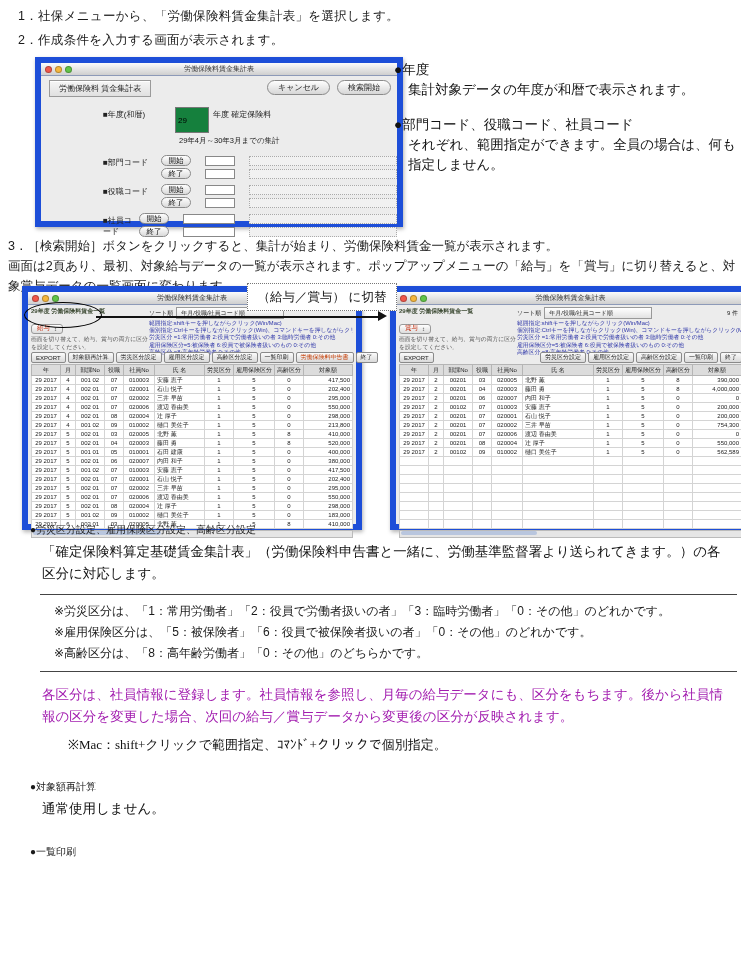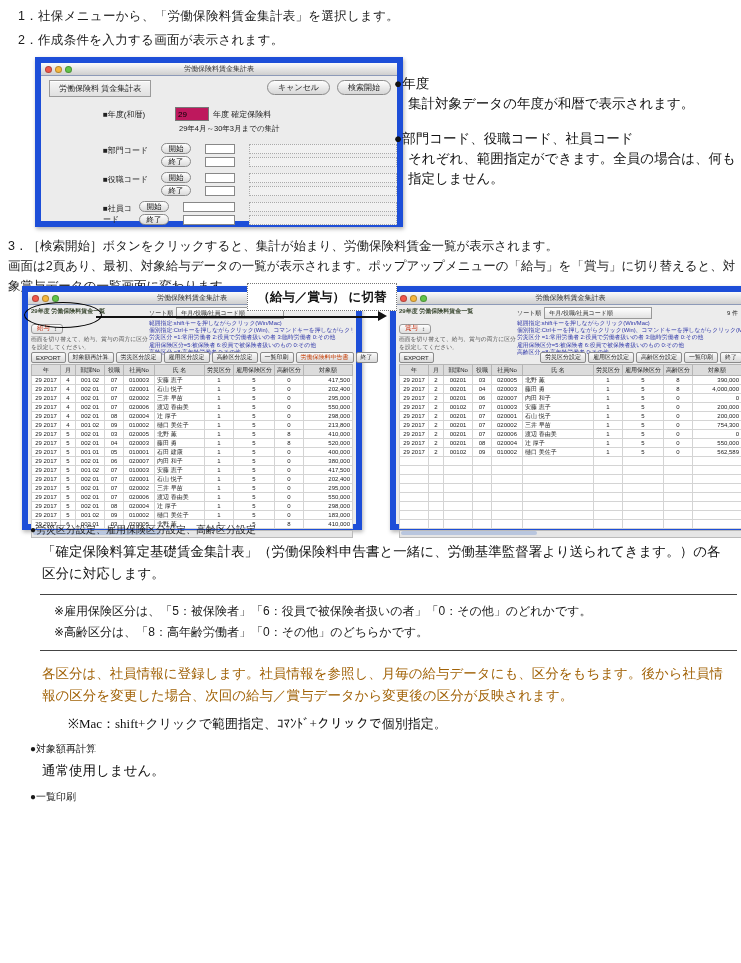--- a/index.html
+++ b/index.html
@@ -28,34 +28,34 @@
   .dialog-win{left:35px;top:57px;width:356px;height:158px;}
   .dlg-top{display:flex;justify-content:space-between;align-items:flex-start;padding:4px 6px 0 8px;}
   .dlg-tab{border:1px solid #9a9a9a;background:linear-gradient(#f6f6f6,#e0e0e0);padding:2px 9px;
            font-size:8px;color:#222;box-shadow:0 1px 0 #fff inset;}
   .dlg-actions{display:flex;}
   .mac-btn{font-family:inherit;font-size:8px;padding:1px 10px;margin-left:7px;border:1px solid #8a8a8a;
            border-radius:8px;background:linear-gradient(#fefefe,#d6d6d6);color:#222;cursor:pointer;}
   .fields{padding:10px 0 0 62px;font-size:8px;color:#222;}
   .frow{display:flex;align-items:flex-start;margin-bottom:3px;}
   .flabel{width:72px;padding-top:2px;}
-  .yinput{width:34px;height:14px;border:1px solid #777;font-size:8px;padding:0 2px;background:#be185d;box-sizing:border-box;}
+  .yinput{width:34px;height:14px;border:1px solid #777;font-size:8px;padding:12px 2px;background:#15803d;box-sizing:border-box;}
   .ysuffix{margin-left:4px;padding-top:2px;}
   .fnote{margin:0 0 9px 76px;font-size:7.5px;color:#222;}
   .range{display:flex;flex-direction:column;gap:2px;}
   .rrow{display:flex;align-items:center;gap:14px;}
   .rbtn{font-family:inherit;font-size:7.5px;width:30px;height:11px;line-height:9px;border:1px solid #8a8a8a;
         border-radius:6px;background:linear-gradient(#fefefe,#dadada);padding:0;cursor:pointer;}
   .code{width:30px;height:10px;border:1px solid #888;background:#fff;box-sizing:border-box;}
   .code.wide{width:52px;}
   .longbox{width:148px;height:10px;border:1px dotted #aaa;background:#f1f1f1;box-sizing:border-box;}
 
   
   .top-bullets{position:absolute;left:394px;top:60px;width:344px;font-size:13.5px;line-height:1.5;color:#111;}
-  .tb-title{margin-top:14px;}
+  .tb-title{margin-top:0;}
   .tb-body{margin:0 0 14px 14px;}
 
   
   .figure2{position:absolute;left:0;top:283px;width:741px;height:240px;}
   .shot-left{left:22px;top:3px;width:328px;height:232px;}
   .shot-right{left:390px;top:3px;width:349px;height:232px;}
   .shot-head{display:flex;padding:2px 3px 0 3px;height:46px;box-sizing:border-box;}
   .sh-left{width:118px;flex:none;}
   .sh-sub{font-size:6px;font-weight:bold;color:#3c4a33;white-space:nowrap;}
   .popup{margin-top:2px;font-family:inherit;font-size:6.5px;color:#c22200;border:1px solid #999;border-radius:3px;
@@ -90,38 +90,38 @@
   .shot-table th:nth-child(7),.shot-table td:nth-child(7){width:26px;}
   .shot-table th:nth-child(8),.shot-table td:nth-child(8){width:38px;}
   .shot-table th:nth-child(9),.shot-table td:nth-child(9){width:26px;}
   .shot-table th:nth-child(10),.shot-table td:nth-child(10){width:46px;}
   .hscroll{height:6px;background:#e6e6e6;border:1px solid #bbb;margin:1px 3px;position:relative;}
   .hthumb{position:absolute;left:1px;top:0;width:40%;height:4px;background:#b9c6de;border-radius:2px;}
 
   
   .switch-note{position:absolute;left:247px;top:0;width:148px;height:26px;border:1.5px dotted #777;
                background:#fff;font-family:"Liberation Sans","DejaVu Sans",sans-serif;font-size:12.5px;
-               display:flex;align-items:center;justify-content:center;z-index:5;color:#111;font-weight:bold;}
+               display:flex;align-items:center;justify-content:center;z-index:5;color:#111;}
   .arrow-line{position:absolute;left:96px;top:33px;width:284px;border-top:2px solid #111;z-index:6;}
   .arrow-head{position:absolute;left:378px;top:28px;width:0;height:0;border-left:9px solid #111;
               border-top:5px solid transparent;border-bottom:5px solid transparent;z-index:6;}
   .ellipse{position:absolute;left:24px;top:19px;width:76px;height:24px;border:1.6px solid #000;
            border-radius:50%;z-index:6;pointer-events:none;}
 
   
   .lower{position:absolute;left:0;top:523px;width:741px;}
   .sec-title{font-family:"Liberation Sans","DejaVu Sans",sans-serif;font-size:10px;color:#1a1a1a;
              margin:0 0 4px 30px;}
   .sec-body{font-size:13.5px;line-height:1.6;color:#111;margin:0 14px 0 42px;}
   .notesbox{margin:10px 0 12px 40px;width:697px;border-top:1.5px solid #444;border-bottom:1.5px solid #444;
             padding:6px 0 7px 14px;box-sizing:border-box;
             font-family:"Liberation Sans","DejaVu Sans",sans-serif;font-size:12px;line-height:1.75;color:#1a1a1a;}
-  .para{font-size:13.5px;line-height:1.65;color:#a16207;margin:10px 8px 0 42px;}
+  .para{font-size:13.5px;line-height:1.65;color:#a21caf;margin:10px 8px 0 42px;}
   .osnote{font-size:13px;color:#111;margin:6px 0 0 68px;}
-  .gap-lg{margin-top:9px;}
+  .gap-lg{margin-top:26px;}
 </style>
 </head>
 <body>
 
 <div class="page">
 
   <div class="step step1">1．社保メニューから、「労働保険料賃金集計表」を選択します。</div>
   <div class="step step2">2．作成条件を入力する画面が表示されます。</div>
 
   <div class="macwin dialog-win">
@@ -753,20 +753,21 @@
     <div class="arrow-line"></div>
     <div class="arrow-head"></div>
     <div class="ellipse"></div>
   </div>
 
   <div class="lower">
     <div class="sec-title">●労災区分設定、雇用保険区分設定、高齢区分設定</div>
     <div class="sec-body">「確定保険料算定基礎賃金集計表」（労働保険料申告書と一緒に、労働基準監督署より送られてきます。）の各区分に対応します。</div>
 
     <div class="notesbox">
+        <div>※労災区分は、「1：常用労働者」「2：役員で労働者扱いの者」「3：臨時労働者」「0：その他」のどれかです。</div>
         <div>※雇用保険区分は、「5：被保険者」「6：役員で被保険者扱いの者」「0：その他」のどれかです。</div>
         <div>※高齢区分は、「8：高年齢労働者」「0：その他」のどちらかです。</div>
       </div>
 
     <div class="para">各区分は、社員情報に登録します。社員情報を参照し、月毎の給与データにも、区分をもちます。後から社員情報の区分を変更した場合、次回の給与／賞与データから変更後の区分が反映されます。</div>
     <div class="osnote">※Mac：shift+クリックで範囲指定、ｺﾏﾝﾄﾞ+クリックで個別指定。</div>
 
     <div class="sec-title gap-lg">●対象額再計算</div>
     <div class="sec-body">通常使用しません。</div>
 

